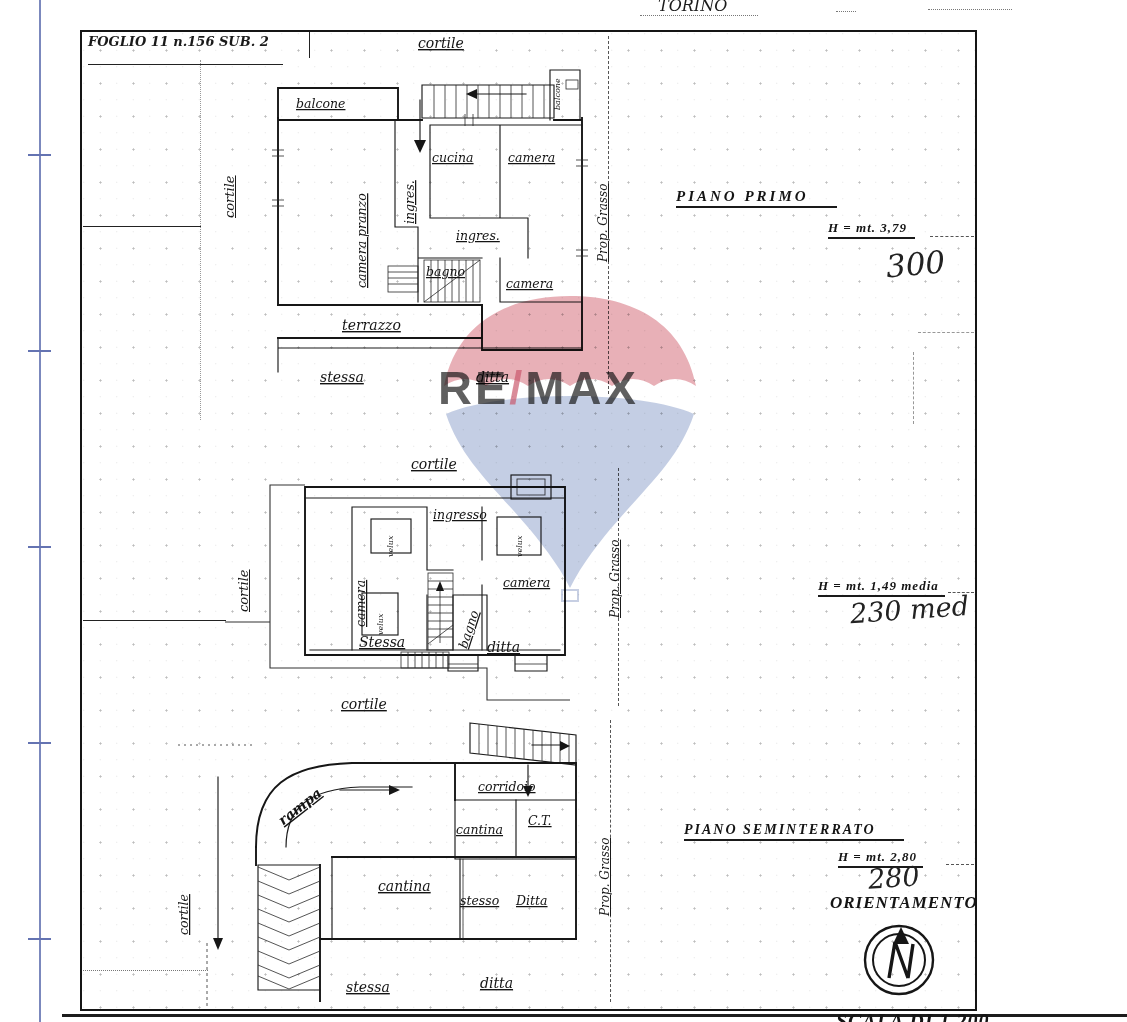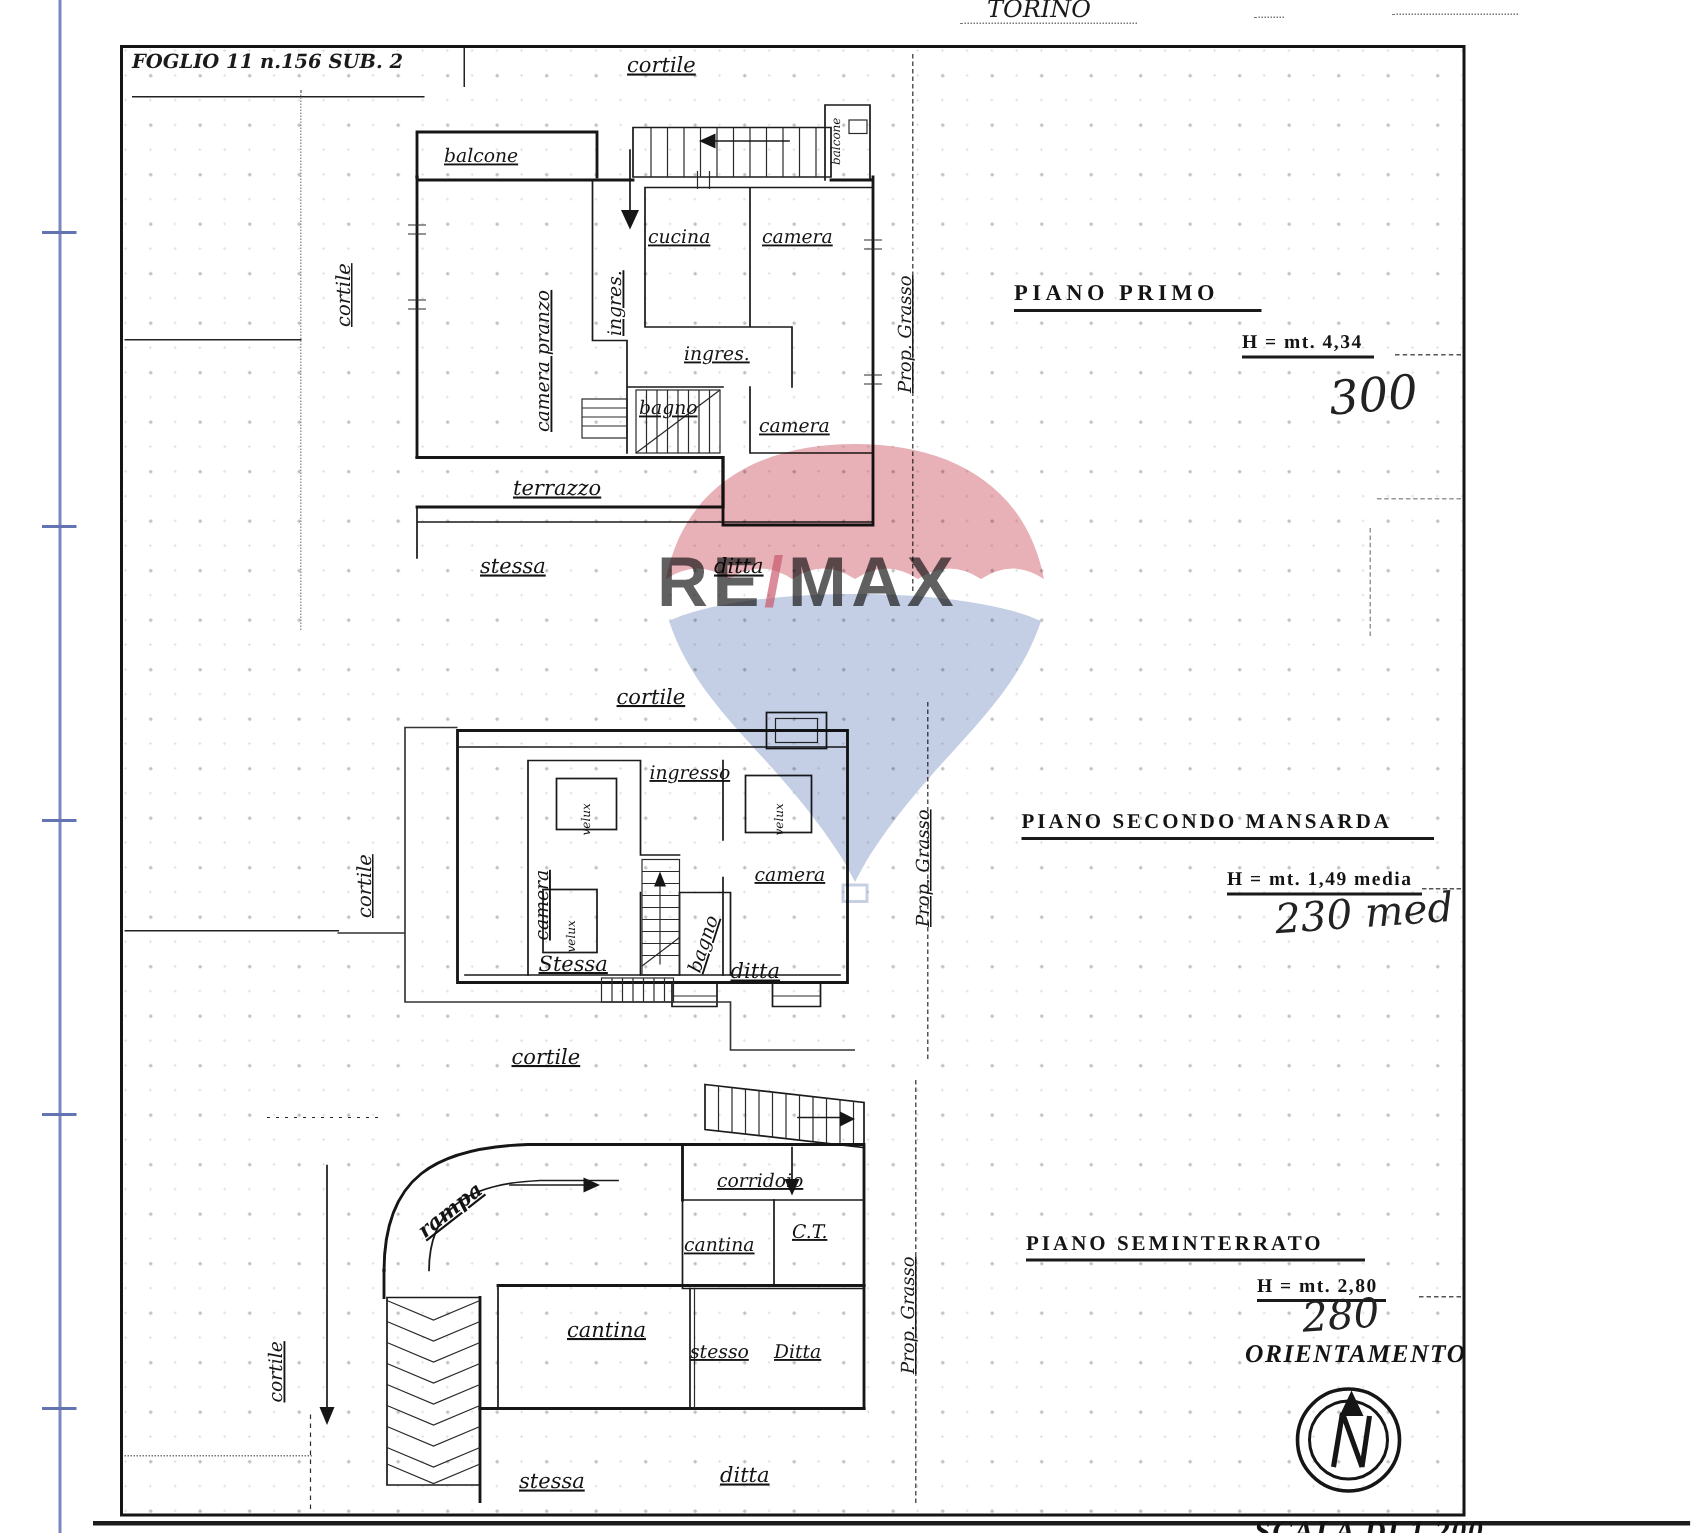--- a/index.html
+++ b/index.html
@@ -1,20 +1,20 @@
 <!DOCTYPE html>
 <html><head>
 <meta charset="utf-8">
 <style>
   html,body{margin:0;padding:0;background:#fff;}
   #page{position:relative;width:1127px;height:1022px;background:#ffffff;overflow:hidden;
         font-family:"Liberation Serif",serif;color:#1a1a1a;}
   .abs{position:absolute;}
   .hw{font-family:"DejaVu Serif",serif;font-style:italic;}
-  .stamp{font-family:"Liberation Serif",serif;font-weight:bold;letter-spacing:2.5px;color:#141414;}
+  .stamp{font-family:"Liberation Serif",serif;font-weight:bold;letter-spacing:2.5px;color:#141414;font-style:italic;}
   .u{border-bottom:2px solid #1a1a1a;padding-bottom:1px;}
   .uext{display:inline-block;padding-right:28px;}
   .hline{border-top:1.7px solid #222;}
   .dash-h{border-top:1.5px dashed #555;}
   .dot-h{border-top:1.8px dotted #777;}
   .dash-v{border-left:1.5px dashed #555;}
   .dot-v{border-left:1.8px dotted #999;}
   #sheet{border:2.6px solid #151515;
     background-image:
       radial-gradient(circle,#bdbdbd 0.9px,transparent 1.2px),
@@ -110,21 +110,21 @@
     <text class="t" x="156" y="246">bagno</text>
     <text class="t" x="236" y="258">camera</text>
     <text class="tb" x="72" y="300">terrazzo</text>
     <text class="tb" x="50" y="352">stessa</text>
     <text class="tb" x="206" y="352">ditta</text>
   </svg>
 
   <div class="abs hw rot90" style="left:222px;top:218px;font-size:13px;text-decoration:underline;">cortile</div>
   <div class="abs hw rot90" style="left:596px;top:262px;font-size:12px;text-decoration:underline;">Prop. Grasso</div>
   <div class="abs stamp u uext" style="left:676px;top:188px;font-size:15px;letter-spacing:3px;">PIANO PRIMO</div>
-  <div class="abs stamp u" style="left:828px;top:220px;font-size:13px;letter-spacing:1px;padding-right:8px;">H = mt. 4,34</div>
+  <div class="abs stamp u" style="left:828px;top:220px;font-size:13px;letter-spacing:1px;padding-right:8px;">H = mt. 3,79</div>
   <div class="abs num" style="left:886px;top:246px;font-size:31px;transform:rotate(-5deg);">300</div>
 
   <svg class="abs" style="left:225px;top:445px;" width="400" height="270">
     <text class="tb" x="186" y="24">cortile</text>
 
     <rect class="w2" x="286" y="30" width="40" height="24"></rect>
     <rect class="thin" x="292" y="34" width="28" height="16"></rect>
 
     <path class="w" d="M80,42 H340 M80,53 V210 H340 V53 M80,42 V53 M340,42 V53"></path>
     <path class="w2" d="M80,53 H340 M85,205 H335"></path>
@@ -154,21 +154,20 @@
     <text class="t3" transform="rotate(-90 297,100)" x="285" y="100">velux</text>
     <text class="t" x="278" y="142">camera</text>
     <text class="t" transform="rotate(-72 247,188)" x="230" y="188">bagno</text>
     <text class="tb" x="134" y="202">Stessa</text>
     <text class="tb" x="262" y="207">ditta</text>
     <text class="tb" x="116" y="264">cortile</text>
   </svg>
 
   <div class="abs hw rot90" style="left:236px;top:612px;font-size:13px;text-decoration:underline;">cortile</div>
   <div class="abs hw rot90" style="left:608px;top:618px;font-size:12px;text-decoration:underline;">Prop. Grasso</div>
-  <div class="abs stamp u uext" style="left:681px;top:541px;font-size:14px;letter-spacing:2px;">PIANO SECONDO MANSARDA</div>
   <div class="abs stamp u" style="left:818px;top:578px;font-size:13px;letter-spacing:1px;padding-right:6px;">H = mt. 1,49 media</div>
   <div class="abs num" style="left:850px;top:594px;font-size:27px;transform:rotate(-4deg);">230 med</div>
 
   <svg class="abs" style="left:160px;top:715px;" width="440" height="300">
 
     <path class="w2" d="M310,8 L416,20 L416,50 L310,38 Z"></path>
     <path class="thin" d="M319,9 V39 M328,10 V40 M337,11 V41 M346,12 V42 M355,13 V43 M364,14 V44 M373,15 V45 M382,16 V46 M391,17 V47 M400,18 V48 M409,19 V49"></path>
     <path class="w2" d="M372,30 H404"></path>
     <polygon points="410,31 400,26 400,36" fill="#161616"></polygon>
 

